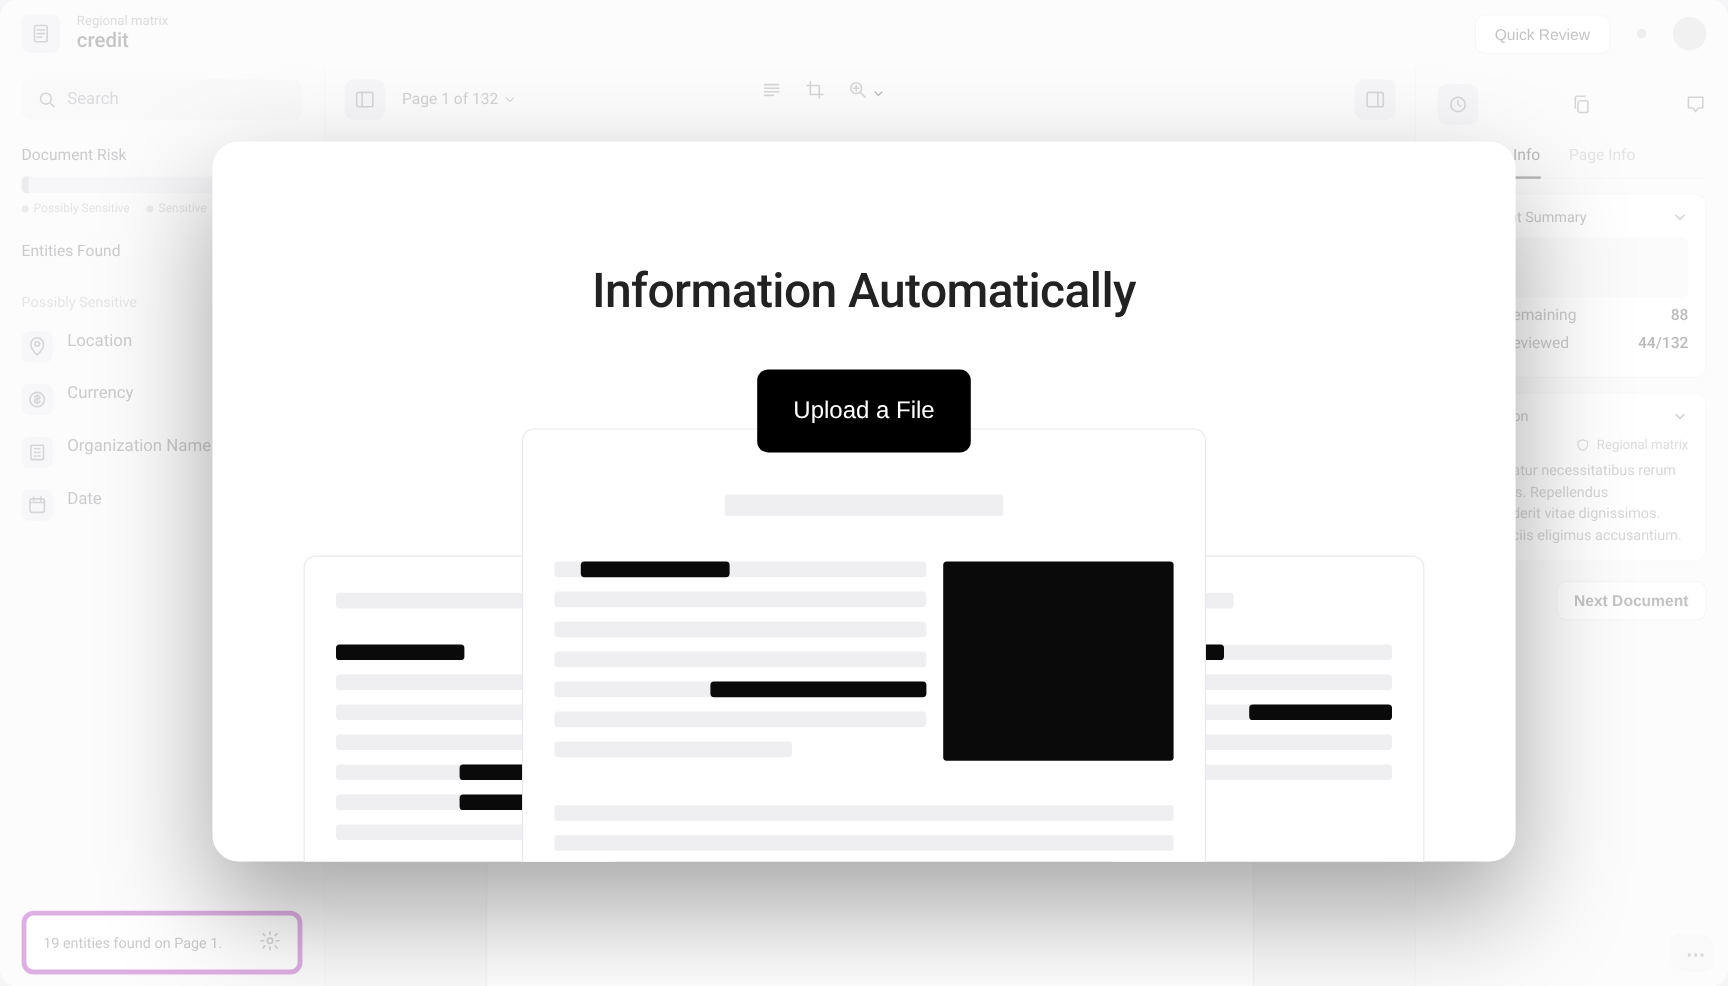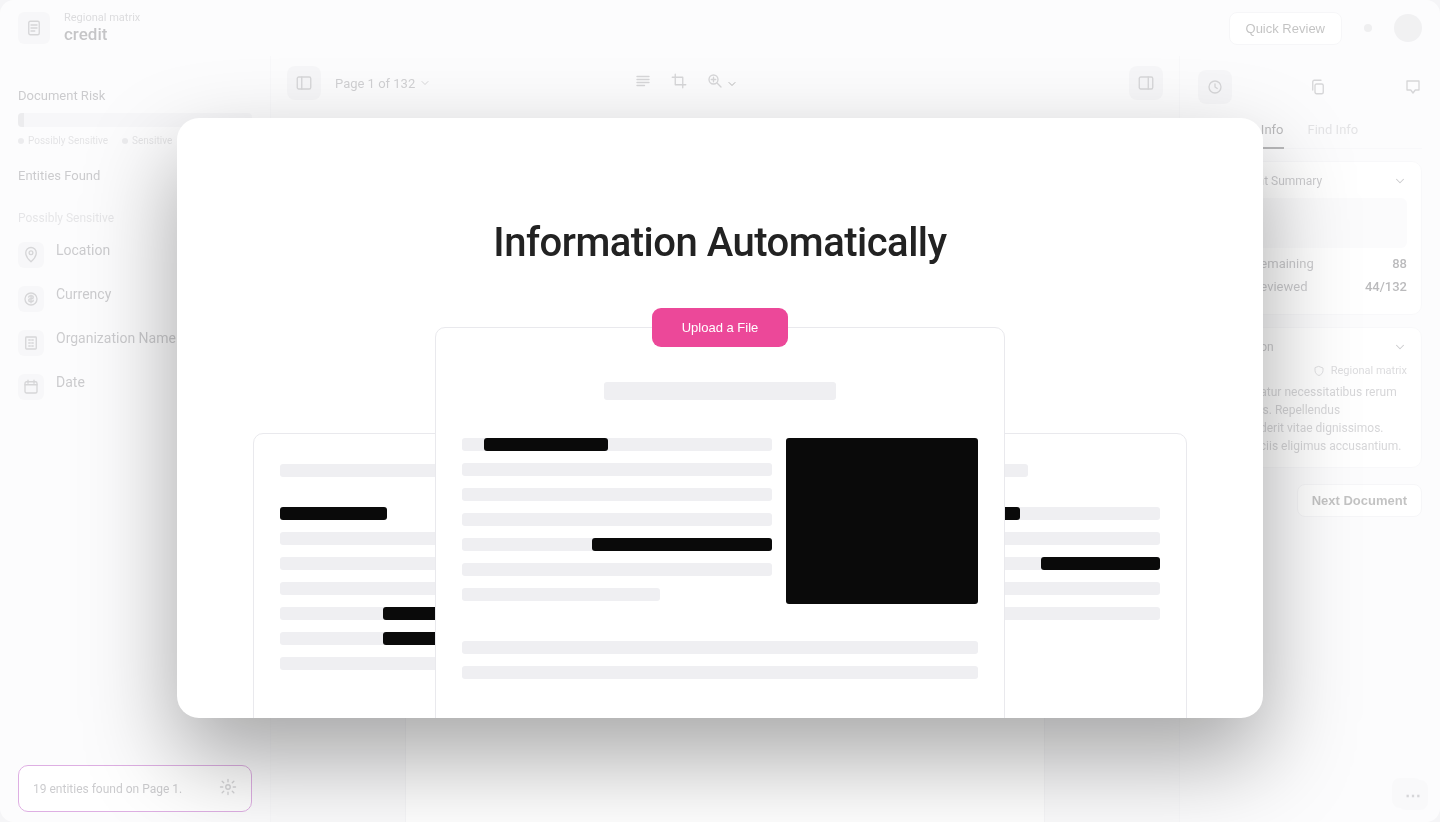--- a/index.html
+++ b/index.html
@@ -23,25 +23,25 @@
   .risk-bar { height:14px; background:#e9e9ed; border-radius:4px; width:100%; margin-bottom:8px; position:relative; }
   .risk-bar::before { content:""; position:absolute; left:0; top:0; bottom:0; width:6px; background:#c9c9cf; border-radius:4px 0 0 4px; }
   .risk-legend { display:flex; gap:14px; font-size:10px; color:#b0b0b6; align-items:center; }
   .risk-legend span::before { content:""; display:inline-block; width:6px; height:6px; border-radius:50%; background:#c9c9cf; margin-right:4px; vertical-align:middle; }
   .tabs { display:flex; gap:10px; align-items:center; margin-top:8px; }
   .tab-pill { background:#e6e6ea; border-radius:8px; padding:7px 12px; font-size:12px; color:#3a3a3f; }
   .tab-other { font-size:12px; color:#b6b6bc; }
   .mini-label { font-size:12px; color:#b6b6bc; margin-top:18px; margin-bottom:8px; }
   .entity { display:flex; align-items:flex-start; gap:12px; padding:9px 0; font-size:14px; color:#6b6b72; }
   .entity-icon { width:26px; height:26px; background:#e9e9ed; border-radius:6px; display:flex; align-items:center; justify-content:center; }
-  .sidebar-footer { margin-top:auto; display:flex; align-items:center; gap:10px; background:#fff; border:1px solid #a21caf; border-radius:10px; padding:12px 14px; font-size:12px; color:#6b6b72; }
+  .sidebar-footer { margin-top:auto; display:flex; align-items:center; gap:10px; background:#fff; border:4px solid #a21caf; border-radius:10px; padding:12px 14px; font-size:12px; color:#6b6b72; }
   .gear { margin-left:auto; color:#9a9aa0; }
   
   .center { flex:1; display:flex; flex-direction:column; border-left:1px solid #ececef; border-right:1px solid #ececef; }
-  .center-toolbar { display:flex; align-items:center; gap:14px; padding:10px 16px; }
+  .center-toolbar { display:flex; gap:14px; padding:10px 16px; }
   .sq-btn { width:34px; height:34px; background:#e6e6ea; border-radius:8px; display:flex; align-items:center; justify-content:center; }
   .page-ind { font-size:13px; color:#7a7a80; display:flex; align-items:center; gap:4px; }
   .toolbar-center { margin-left:auto; margin-right:auto; display:flex; gap:18px; }
   .ico { width:18px; height:18px; color:#8a8a90; }
   .doc-canvas { flex:1; background:#f2f2f5; padding:20px 30px; overflow:hidden; }
   .page { width:640px; margin:0 auto; background:#fff; border:1px solid #e5e5ea; border-radius:4px; padding:40px 50px; font-family: Georgia, 'Times New Roman', serif; font-size:12px; color:#464650; line-height:1.5; text-align:justify; min-height:700px; }
   .page p { margin-bottom:10px; }
   .page .pg-hdr { text-align:right; font-size:10px; color:#9a9aa0; margin-bottom:20px; }
   .page .pg-title { text-align:center; font-weight:600; margin:14px 0 10px; letter-spacing:.3px; }
   .red { display:inline-block; background:#1a1a1a; color:#1a1a1a; border-radius:2px; padding:0 2px; }
@@ -57,21 +57,21 @@
   .panel-row .val { color:#3a3a3f; font-weight:500; }
   .desc-label { font-size:11px; color:#9a9aa0; margin-bottom:6px; text-align:right; display:flex; align-items:center; justify-content:flex-end; gap:6px; }
   .desc-text { font-size:12px; color:#8a8a90; line-height:1.5; }
   .next-doc { align-self:flex-end; background:#fff; border:1px solid #e5e5ea; border-radius:8px; padding:8px 14px; font-size:13px; color:#555; margin-top:4px;font-weight:bold; }
   .collapse-handle { margin-top:auto; align-self:flex-end; width:30px; height:30px; background:#ededf1; border-radius:8px; display:flex; align-items:center; justify-content:center; }
   .more-btn { position:absolute; right:12px; bottom:12px; width:30px; height:30px; background:#ededf1; border-radius:8px; display:flex; align-items:center; justify-content:center; color:#8a8a90; font-weight:700; }
   
   .overlay { position:absolute; inset:0; background:rgba(255,255,255,0.65); display:flex; align-items:flex-start; justify-content:center; padding-top:118px; }
   .modal { width:1086px; background:#fff; border-radius:22px; box-shadow: 0 40px 90px rgba(0,0,0,.35); padding:50px 60px 0; overflow:hidden; position:relative; height:600px;}
   .modal-title { font-size:40px; font-weight:550; text-align:center; color:#222; letter-spacing:-.5px; line-height:1.25; margin-bottom:40px; }
-  .upload-btn { display:block; margin:0 auto; background:#ec4899; color:#fff; border:none; border-radius:9px; padding:12px 30px; font-size:13px; font-weight:500; cursor:pointer; position:relative; z-index:2; }
+  .upload-btn { display:block; margin:0 auto; background:#000000; color:#fff; border:none; border-radius:9px; padding:23px 30px; font-size:20px; font-weight:500; cursor:pointer; position:relative; z-index:2; }
   .mock-pages { position:relative; margin-top:-22px; height:420px; }
   .mock { position:absolute; background:#fff; border:1px solid #e9e9ed; border-radius:10px 10px 0 0; padding:30px 26px; }
   .mock-c { width:570px; left:50%; transform:translateX(-50%); top:2px; z-index:1; height:420px;}
   .mock-l { width:260px; left:16px; top:108px; height:380px;}
   .mock-r { width:260px; right:16px; top:108px; height:380px;}
   .bar { height:13px; background:#efeff2; border-radius:3px; margin-bottom:12px; }
   .bar.blk { background:#0a0a0a; }
   .sq-blk { background:#0a0a0a; border-radius:3px; }
   
   svg { stroke: currentColor; fill:none; stroke-width:1.8; stroke-linecap:round; stroke-linejoin:round; }
@@ -95,20 +95,27 @@
     <div class="topbar-right">
       <button class="quick-review">Quick Review</button>
       <span class="status-dot"></span>
       <div class="avatar"></div>
     </div>
   </div>
 
   <div class="body">
 
     <aside class="sidebar">
+      <div class="search">
+        <svg class="ico" viewBox="0 0 24 24">
+            <circle cx="11" cy="11" r="6"></circle>
+            <path d="M20 20l-4-4"></path>
+          </svg>
+        <span>Search</span>
+      </div>
       <div class="section-label">Document Risk</div>
       <div class="risk-bar"></div>
       <div class="risk-legend">
         <span>Possibly Sensitive</span>
         <span>Sensitive</span>
       </div>
       <div class="section-label">Entities Found</div>
       <div class="mini-label">Possibly Sensitive</div>
       <div class="entity">
         <div class="entity-icon">
@@ -219,21 +226,21 @@
             </svg>
           </span>
         <span style="display:flex;align-items:center">
             <svg class="ico" viewBox="0 0 24 24">
               <path d="M20 4H4v12h5l3 4 3-4h5z"></path>
             </svg>
           </span>
       </div>
       <div class="right-tabs">
         <div class="right-tab active">Document Info</div>
-        <div class="right-tab">Find Info</div>
+        <div class="right-tab">Page Info</div>
       </div>
       <div class="panel">
         <div class="panel-hdr">
           <span>Document Summary</span>
           <svg width="14" height="14" viewBox="0 0 24 24">
               <path d="M6 9l6 6 6-6"></path>
             </svg>
         </div>
         <div style="height:50px;background:#f2f2f5;border-radius:6px;margin-bottom:8px"></div>
         <div class="panel-row">

